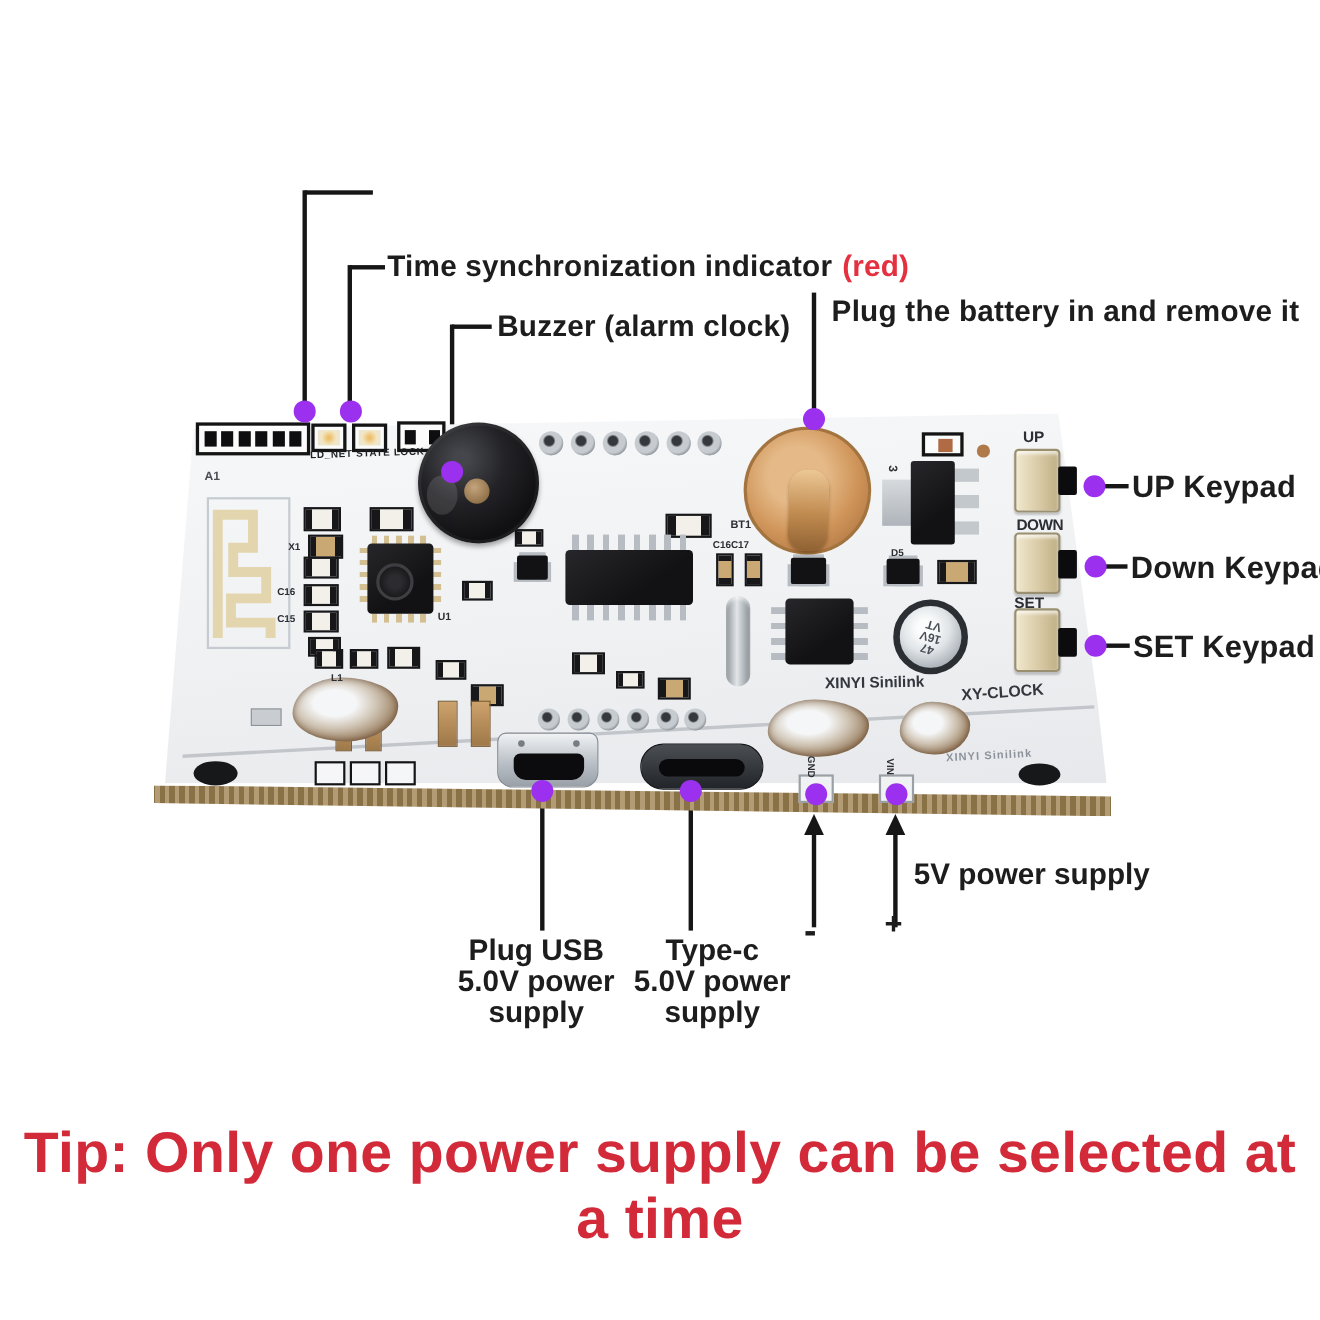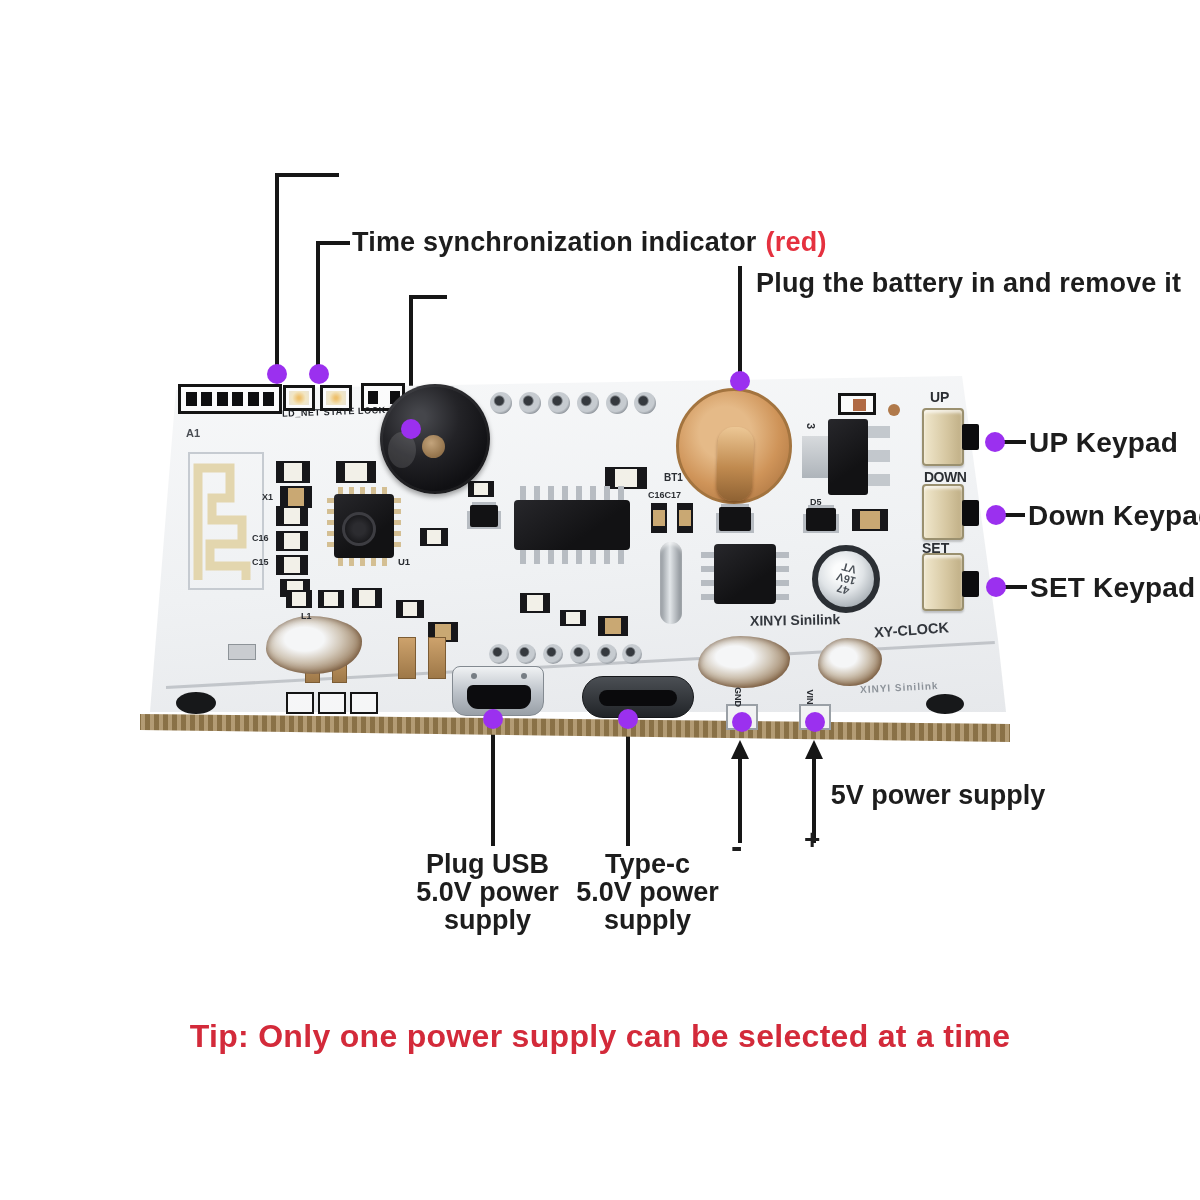--- a/index.html
+++ b/index.html
@@ -11,21 +11,21 @@
   .dot{position:absolute;width:20px;height:20px;border-radius:50%;background:#9b30ef;z-index:40;}
   .callout-label{position:absolute;font-size:27px;font-weight:600;color:#1d1d1d;
                  white-space:nowrap;line-height:31px;z-index:35;letter-spacing:.2px;}
   .note-blue{color:#2b7fd9;margin-left:9px;}
   .note-red{color:#e5313f;margin-left:9px;}
   .stack{position:absolute;text-align:center;font-size:27px;font-weight:600;color:#1d1d1d;
          line-height:28px;z-index:35;}
   .arrow-head{position:absolute;width:0;height:0;border-left:9px solid transparent;
               border-right:9px solid transparent;border-bottom:19px solid #161616;z-index:30;}
   .sign{position:absolute;font-size:34px;font-weight:700;color:#1d1d1d;z-index:35;line-height:20px;}
-  .tip{position:absolute;left:0;width:1200px;text-align:center;font-size:32px;font-weight:600;
+  .tip{position:absolute;left:0;width:1200px;text-align:center;font-size:52px;font-weight:600;
        color:#d32a3a;letter-spacing:.3px;z-index:35;}
 
   
   .board-face{position:absolute;left:138px;top:368px;width:874px;height:352px;
       clip-path:polygon(38px 22px,824px 8px,860px 272px,868px 344px,12px 344px);
       background:linear-gradient(175deg,#f7f8f9 0%,#eff1f3 55%,#e6e8eb 100%);
       filter:drop-shadow(0 2px 2px rgba(0,0,0,.25));z-index:1;}
   .crease{position:absolute;left:166px;top:686px;width:830px;height:3px;
       background:rgba(110,116,124,.32);transform:rotate(-3.1deg);transform-origin:left center;z-index:2;}
   .gold-edge{position:absolute;left:132px;top:706px;width:884px;height:40px;
@@ -271,20 +271,23 @@
   <div class="cline" style="left:318px;top:241px;width:32px;height:4px;"></div>
   <div class="cline" style="left:316px;top:241px;width:4px;height:126px;"></div>
   <div class="dot" style="left:309px;top:364px;"></div>
   <div class="callout-label" style="left:352px;top:227px;">
     <span>Time synchronization indicator</span><span class="note-red">(red)</span>
   </div>
 
   <div class="cline" style="left:411px;top:295px;width:36px;height:4px;"></div>
   <div class="cline" style="left:409px;top:295px;width:4px;height:127px;"></div>
   <div class="dot" style="left:401px;top:419px;"></div>
+  <div class="callout-label" style="left:452px;top:281px;">
+    <span>Buzzer (alarm clock)</span>
+  </div>
 
   <div class="cline" style="left:738px;top:266px;width:4px;height:110px;"></div>
   <div class="dot" style="left:730px;top:371px;"></div>
   <div class="callout-label" style="left:756px;top:268px;line-height:30px;">
     <div>Plug the battery in and remove it</div>
   </div>
 
   <div class="dot" style="left:985px;top:432px;"></div>
   <div class="cline" style="left:1004px;top:440px;width:22px;height:4px;"></div>
   <div class="callout-label" style="left:1029px;top:427px;font-size:28px;">

